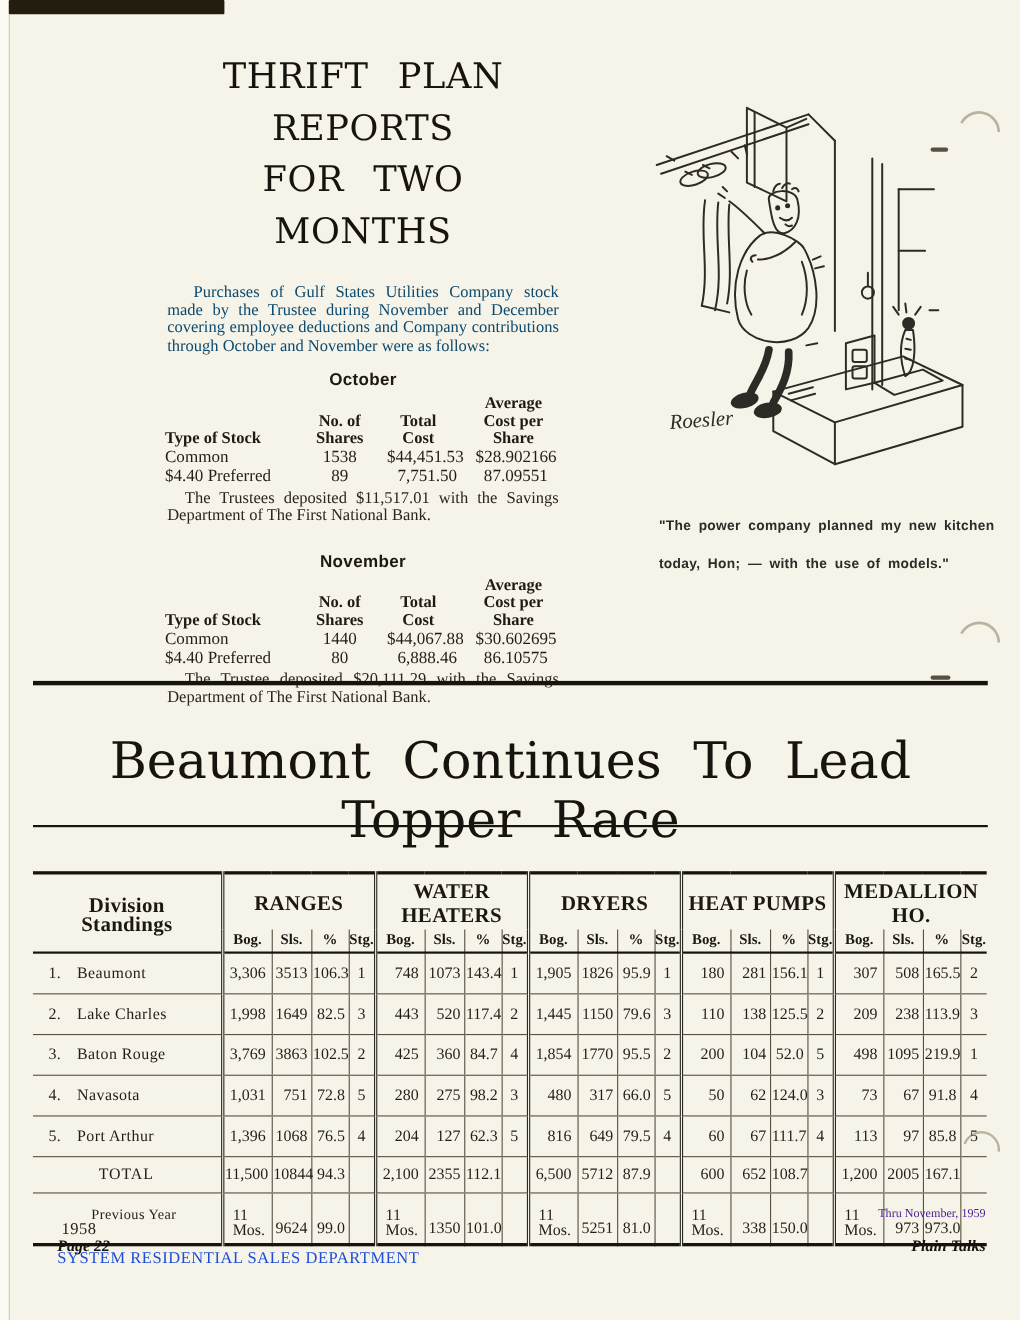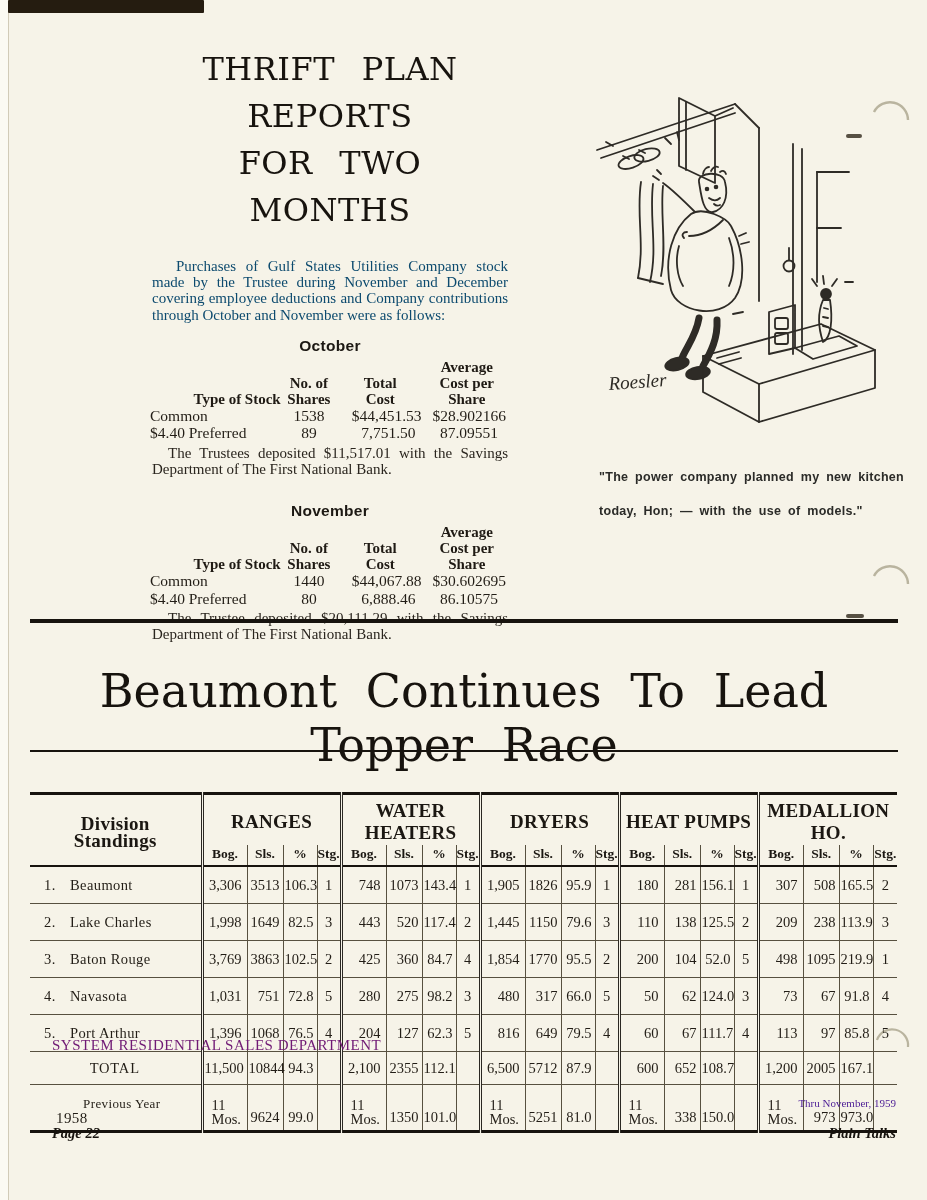--- a/index.html
+++ b/index.html
@@ -14,21 +14,21 @@
   
   .left-col{position:absolute;left:150px;top:46px;width:360px;}
   .title{font-family:"DejaVu Serif",serif;font-size:32px;line-height:47px;text-align:center;
          word-spacing:16px;letter-spacing:.5px;color:#17130e;}
   .intro{margin:24px 2px 0 2px;font-size:15px;line-height:16.2px;text-align:justify;text-indent:24px;color:#0c4a6e;}
   .month-head{margin:14px 0 4px 0;text-align:center;font-family:"Liberation Sans",sans-serif;
               font-weight:bold;font-size:15.5px;letter-spacing:.3px;color:#1c1813;}
   table.mini{width:100%;border-collapse:collapse;table-layout:fixed;}
   table.mini th{font-family:"Liberation Serif",serif;font-weight:bold;font-size:15px;line-height:16px;
                 vertical-align:bottom;white-space:pre-line;padding:0;color:#1f1a14;}
-  table.mini th.t-type{text-align:right;}
+  table.mini th.t-type{text-align:left;}
   table.mini th.t-mid{text-align:center;}
   table.mini td{font-size:15.5px;line-height:17.5px;padding:0;color:#221d16;}
   .mini .v-type{text-align:left;}
   .mini .v-shares{text-align:center;}
   .mini .v-cost{text-align:right;padding-right:2px;}
   .mini .v-avg{text-align:right;padding-right:4px;}
   .note{margin:3px 2px 0 2px;font-size:15px;line-height:16.2px;text-align:justify;text-indent:16px;color:#2a251e;}
   .sp{margin-top:25px;}
   
   .cartoon-col{position:absolute;left:583px;top:86px;width:332px;}
@@ -59,21 +59,21 @@
   .c-div .rank{display:inline-block;width:26px;}
   .c-bog{text-align:right;padding-right:5px;}
   .c-sls{text-align:right;padding-right:3px;}
   .c-pct{text-align:right;padding-right:3px;}
   .c-stg{text-align:center;}
   td.total-label{text-align:center;padding-left:0;letter-spacing:.8px;font-size:15px;}
   td.prev-label .l1{display:block;text-align:center;font-size:13px;line-height:13px;}
   td.prev-label .l2{display:block;text-align:left;padding-left:12px;font-size:15px;line-height:16px;}
   td.stacked{white-space:pre-line;text-align:left;padding-left:8px;font-size:13.5px;line-height:14px;}
   
-  .foot-dept{position:absolute;left:52px;top:1037px;font-size:15px;letter-spacing:.5px;color:#701a75;}
+  .foot-dept{position:absolute;left:52px;top:1136px;font-size:15px;letter-spacing:.5px;color:#1d4ed8;}
   .foot-thru{position:absolute;left:650px;top:1097px;width:246px;text-align:right;font-size:11px;color:#4c1d95;}
   .foot-page{position:absolute;left:52px;top:1125px;font-size:14.5px;font-weight:bold;font-style:italic;color:#17130e;font-family:Liberation Serif, serif;}
   .foot-pub{position:absolute;left:650px;top:1125px;width:246px;text-align:right;
             font-size:14.5px;font-weight:bold;font-style:italic;color:#17130e;}
 </style>
 </head>
 <body>
 
 <div class="page">
 

